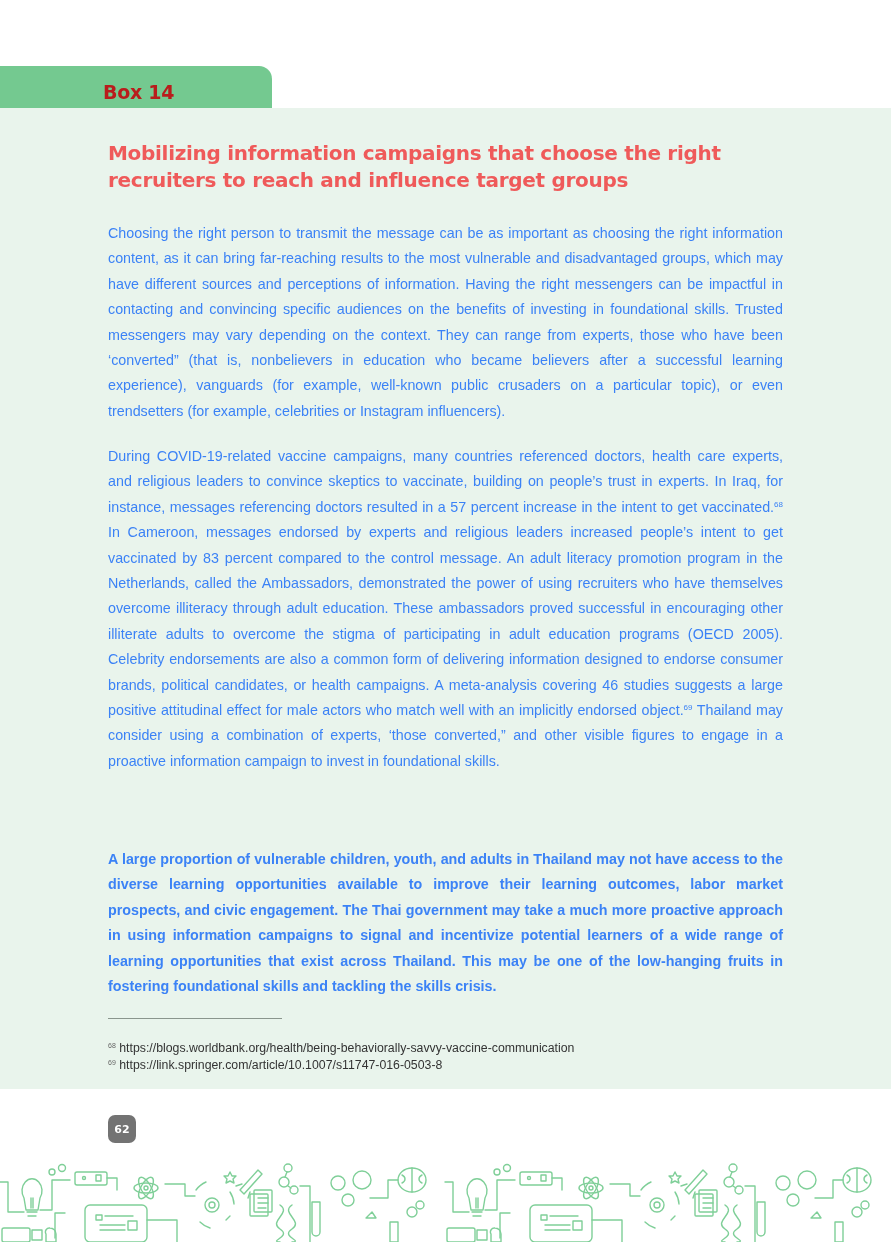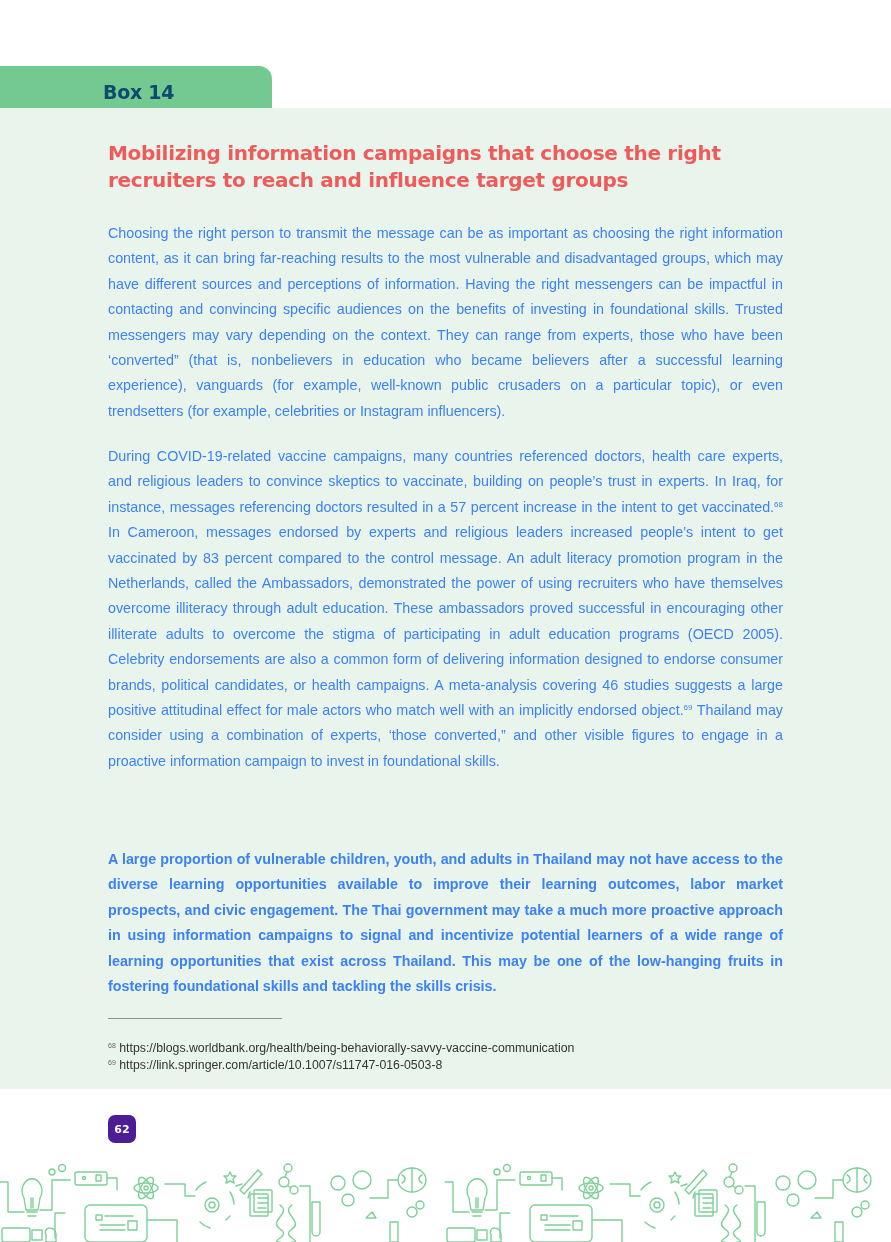--- a/index.html
+++ b/index.html
@@ -6,21 +6,21 @@
   html, body { width: 891px; height: 1242px; background: #ffffff; overflow: hidden; }
   body { position: relative; font-family: "Liberation Sans", "DejaVu Sans", sans-serif; }
 
   .box-tab {
     position: absolute; left: 0; top: 66px; width: 272px; height: 43px;
     background: #74c990; border-top-right-radius: 13px;
   }
   .box-tab-label {
     position: absolute; left: 103px; top: 81px;
     font-family: "DejaVu Sans", sans-serif; font-weight: bold;
-    font-size: 19px; color: #0c4a6e; letter-spacing: -0.3px; line-height: 22px;
+    font-size: 19px; color: #b91c1c; letter-spacing: -0.3px; line-height: 22px;
   }
   .box-panel {
     position: absolute; left: 0; top: 108px; width: 891px; height: 981px;
     background: #e9f4ec;
   }
   .box-title {
     position: absolute; left: 108px; top: 140px; width: 690px;
     font-family: "DejaVu Sans", sans-serif; font-weight: bold;
     font-size: 20px; line-height: 27px; color: #ef5a5a; letter-spacing: -0.3px;
   }
@@ -39,21 +39,21 @@
     position: absolute; left: 108px; top: 1018px; width: 174px; height: 1px; background: #8a958d;
   }
   .footnotes {
     position: absolute; left: 108px; top: 1040px; width: 680px;
     font-family: "Liberation Sans", sans-serif; font-size: 12.3px; line-height: 17px; color: #333333;
   }
   .footnotes sup { font-size: 7px; vertical-align: 4px; color: #666; }
 
   .page-badge {
     position: absolute; left: 108px; top: 1115px; width: 28px; height: 28px;
-    background: #4c1d95; border-radius: 7px;
+    background: #737373; border-radius: 7px;
     display: flex; align-items: center; justify-content: center;
     color: #ffffff; font-family: "DejaVu Sans", sans-serif; font-weight: bold; font-size: 11px;
   }
   .doodle-strip {
     position: absolute; left: 0; top: 1150px; width: 891px; height: 92px;
   }
 </style>
 </head>
 <body>
 

